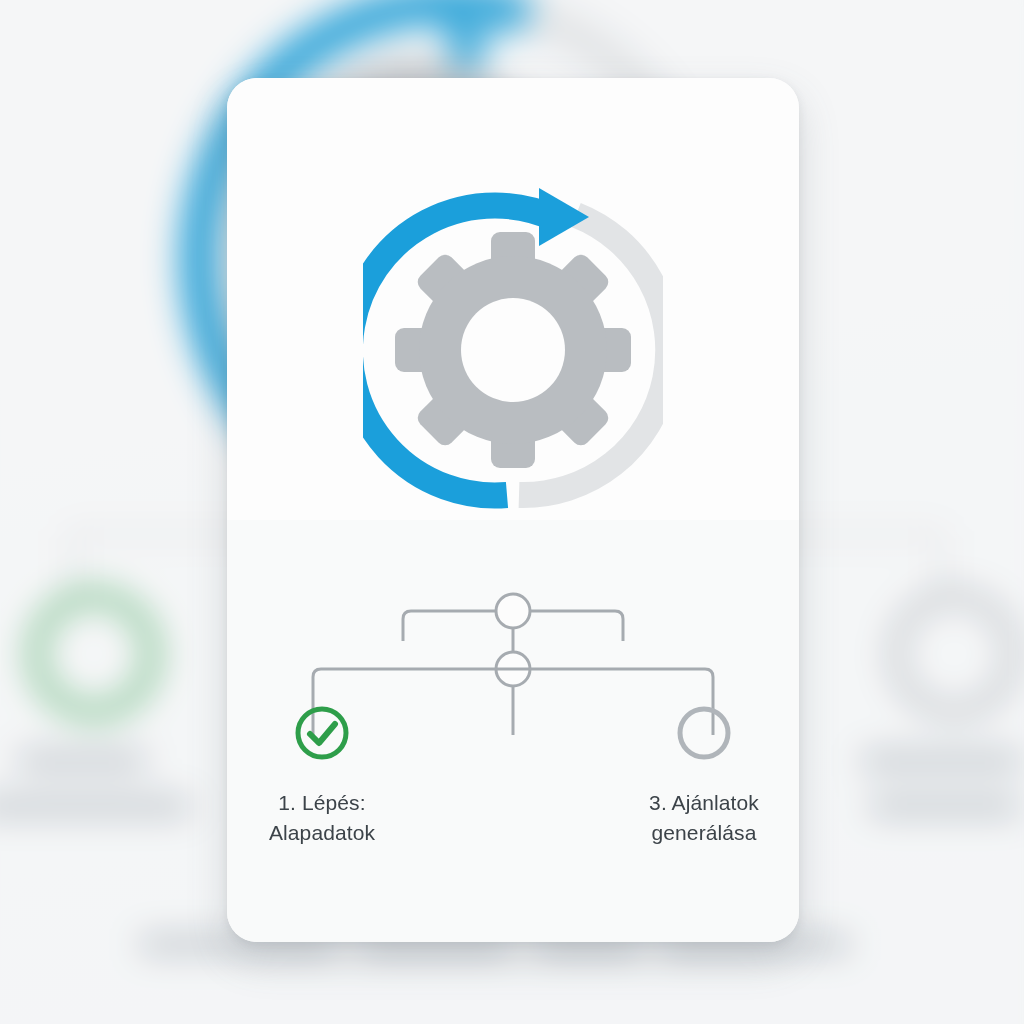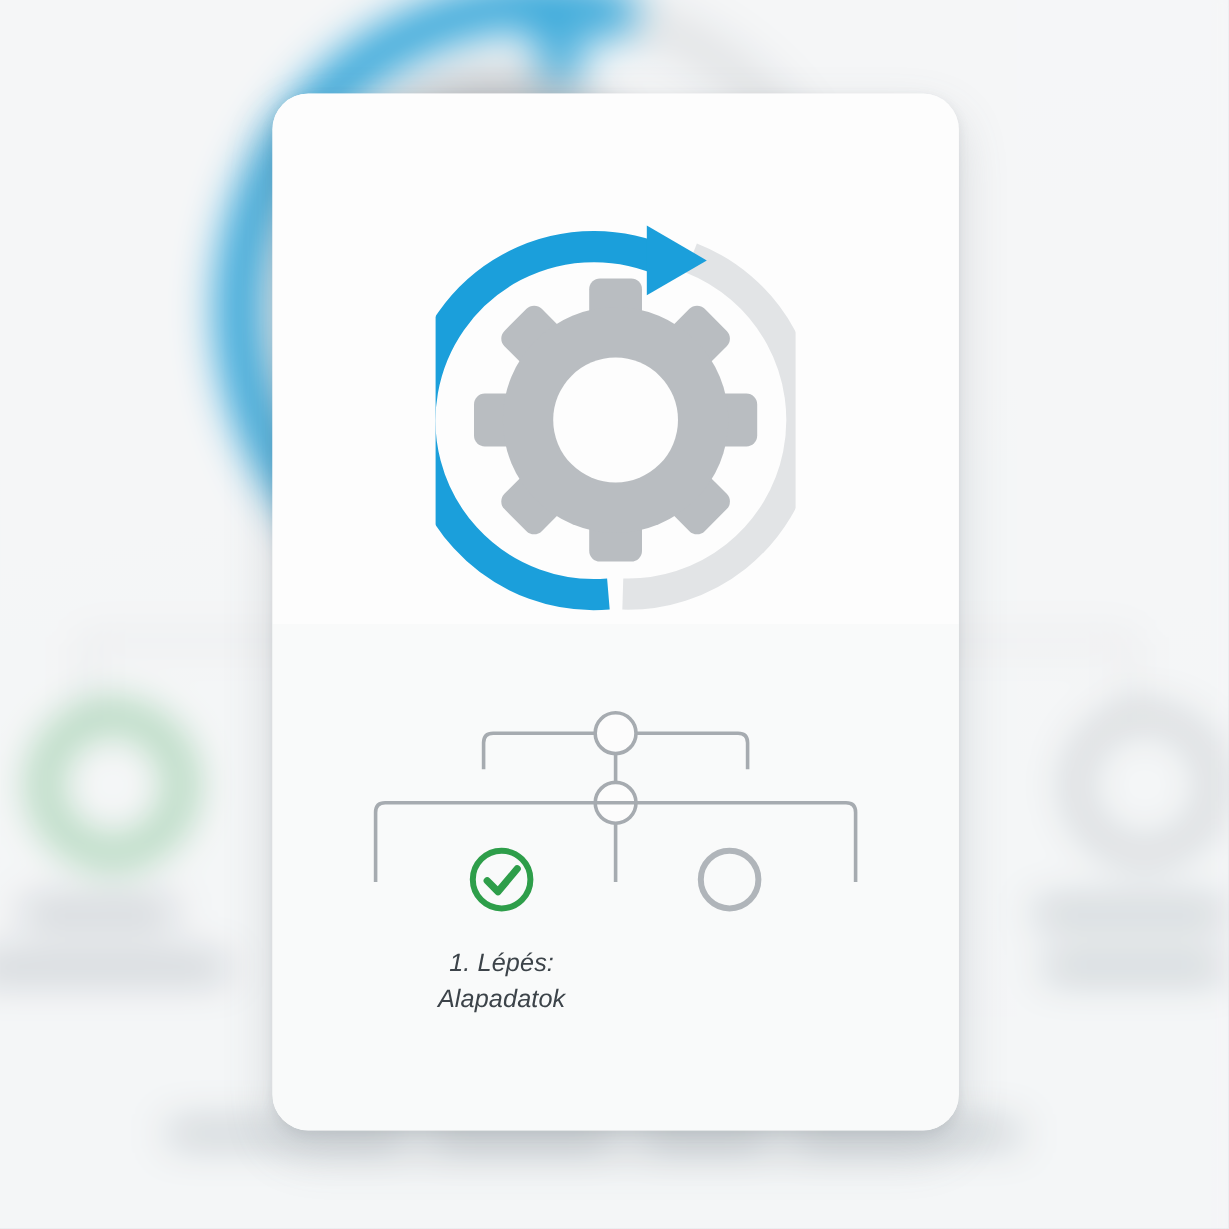--- a/index.html
+++ b/index.html
@@ -158,22 +158,21 @@
   }
   .tree svg { display: block; width: 460px; height: 180px; }
 
   
   .steps {
     position: absolute;
     left: 0;
     top: 626px;
     width: 100%;
     display: flex;
-    justify-content: center;
-    font-style: italic;
+    justify-content: space-between;
   }
   .step {
     width: 190px;
     display: flex;
     flex-direction: column;
     align-items: center;
   }
   .step-icon {
     width: 58px;
     height: 58px;
@@ -287,17 +286,19 @@
         </svg>
         <div class="step-label">1. Lépés:
 Alapadatok</div>
       </div>
 
 
       <div class="step">
         <svg class="step-icon" viewBox="0 0 58 58" xmlns="http://www.w3.org/2000/svg">
           <circle cx="29" cy="29" r="24" fill="none" stroke="#b0b5ba" stroke-width="5"></circle>
         </svg>
+        <div class="step-label">3. Ajánlatok
+generálása</div>
       </div>
 
     </div>
   </div>
 </div>
 
 </body></html>

